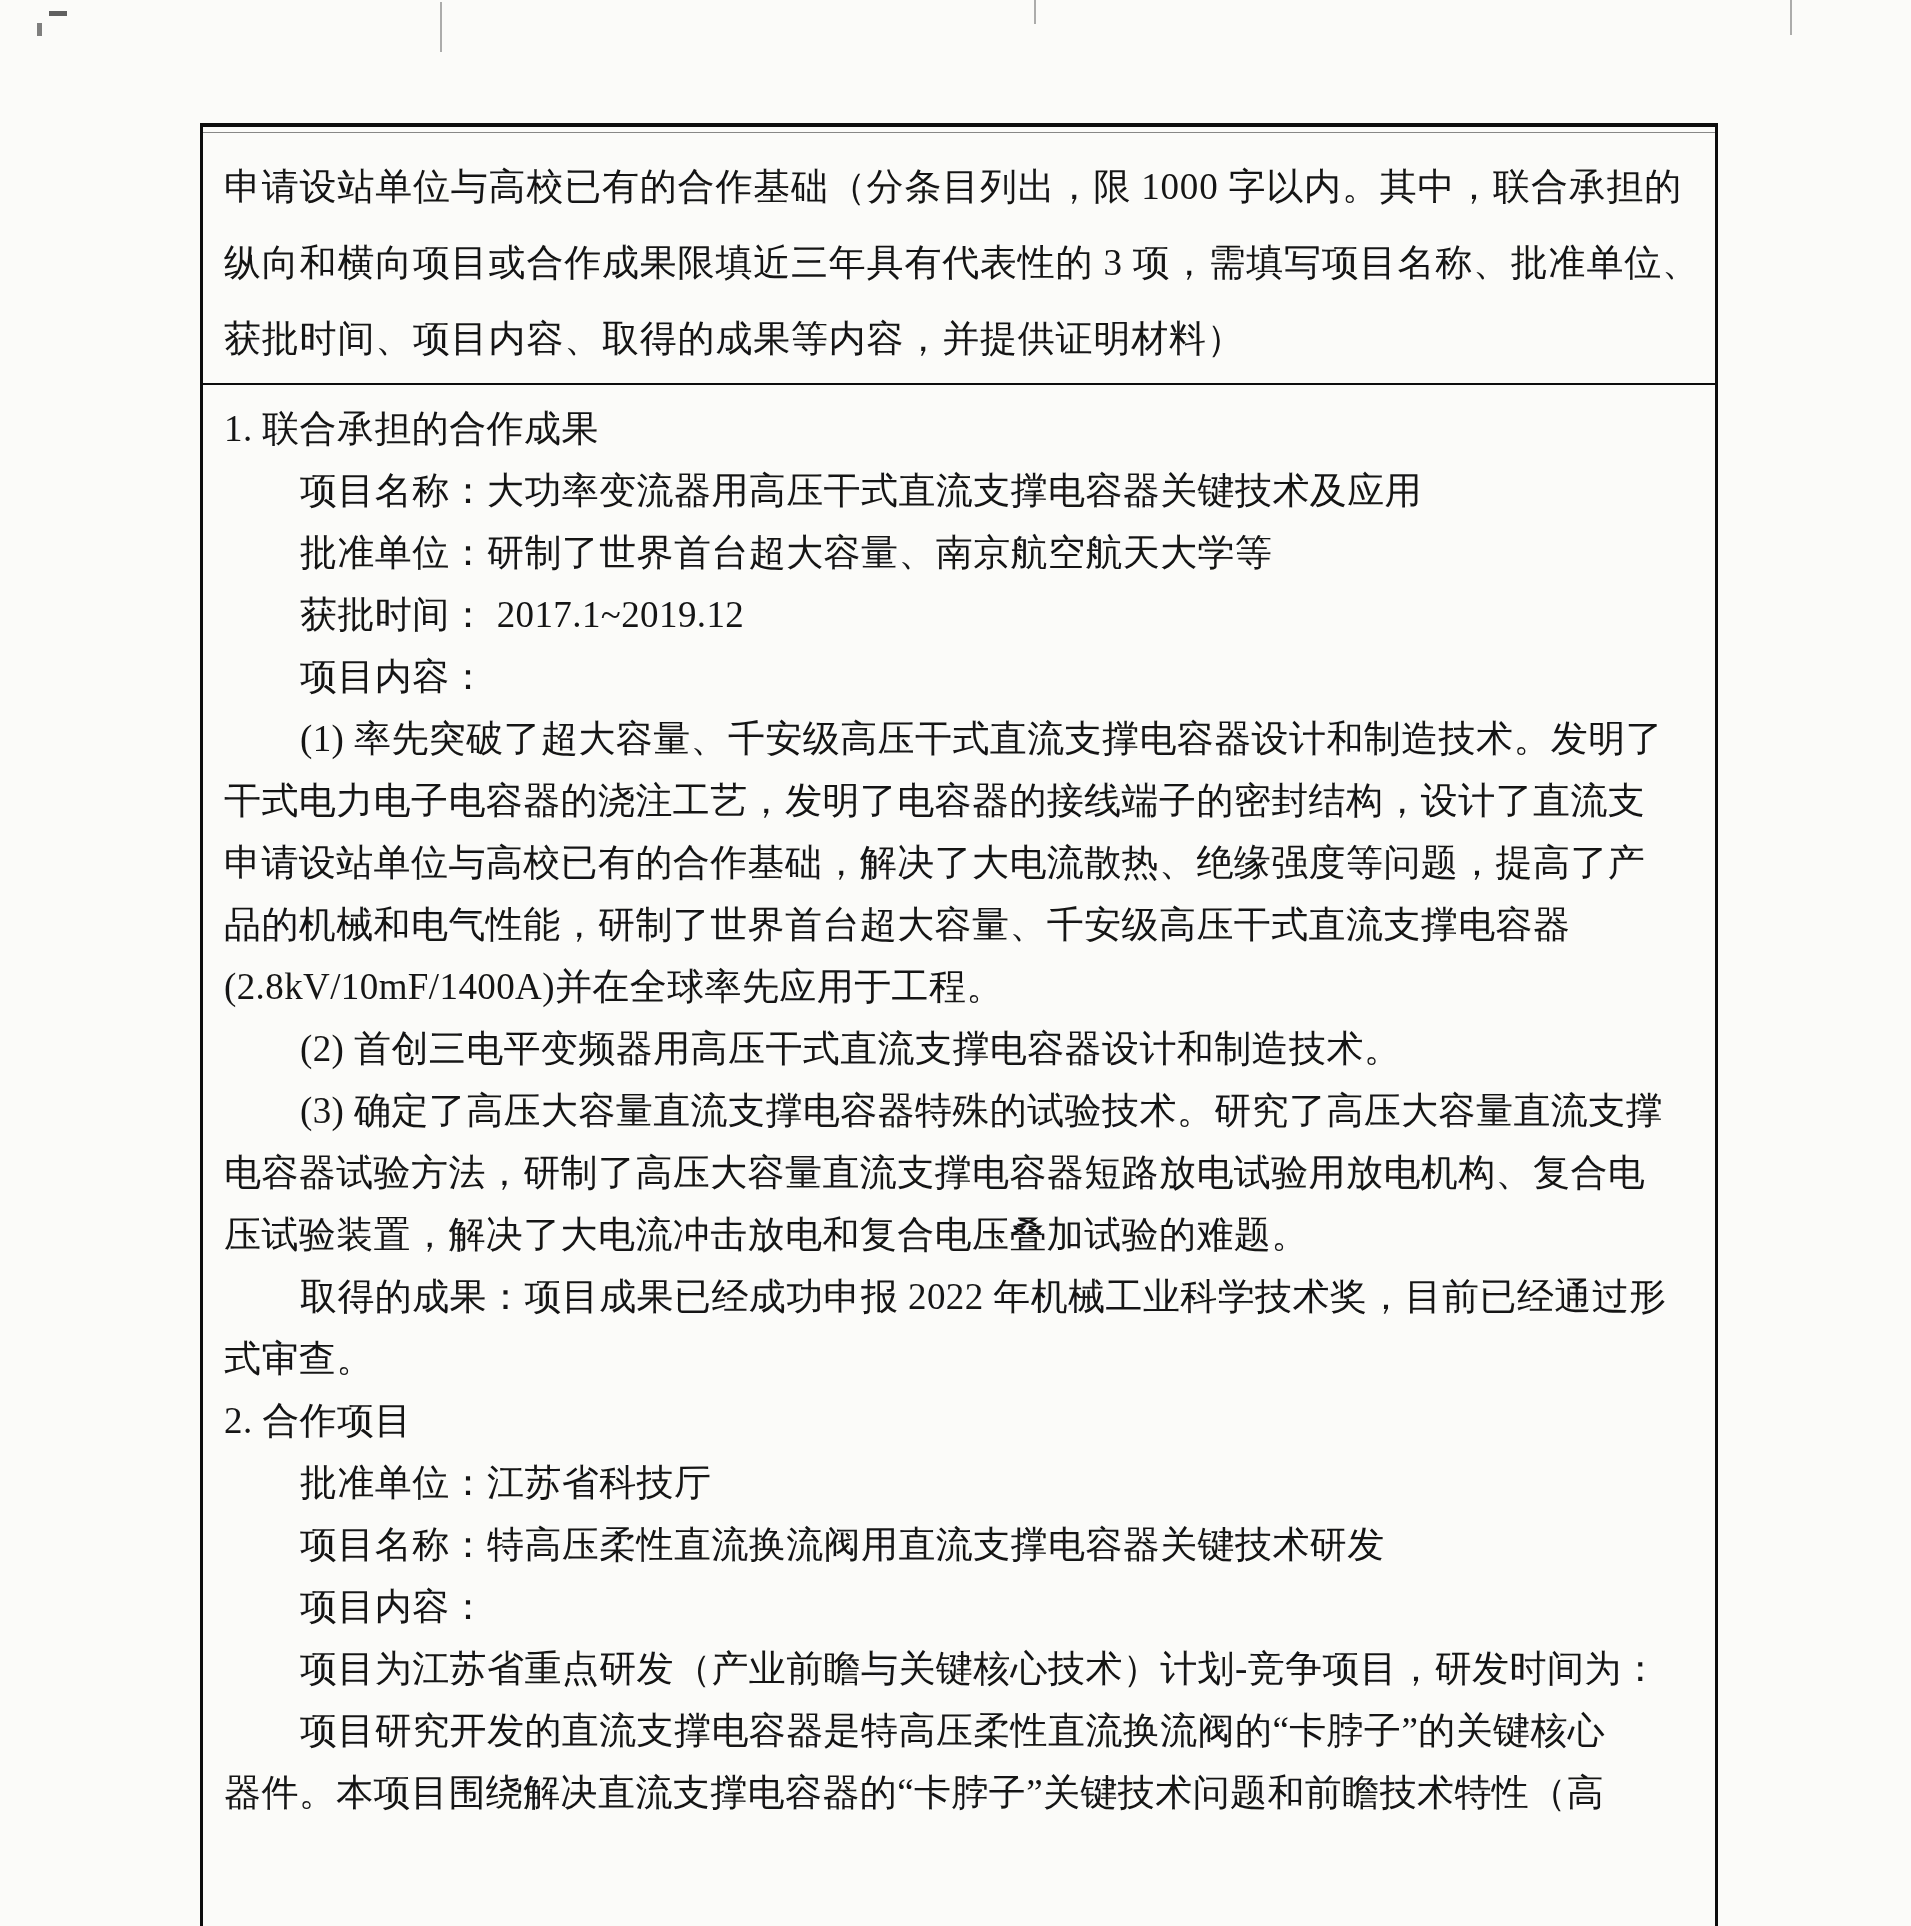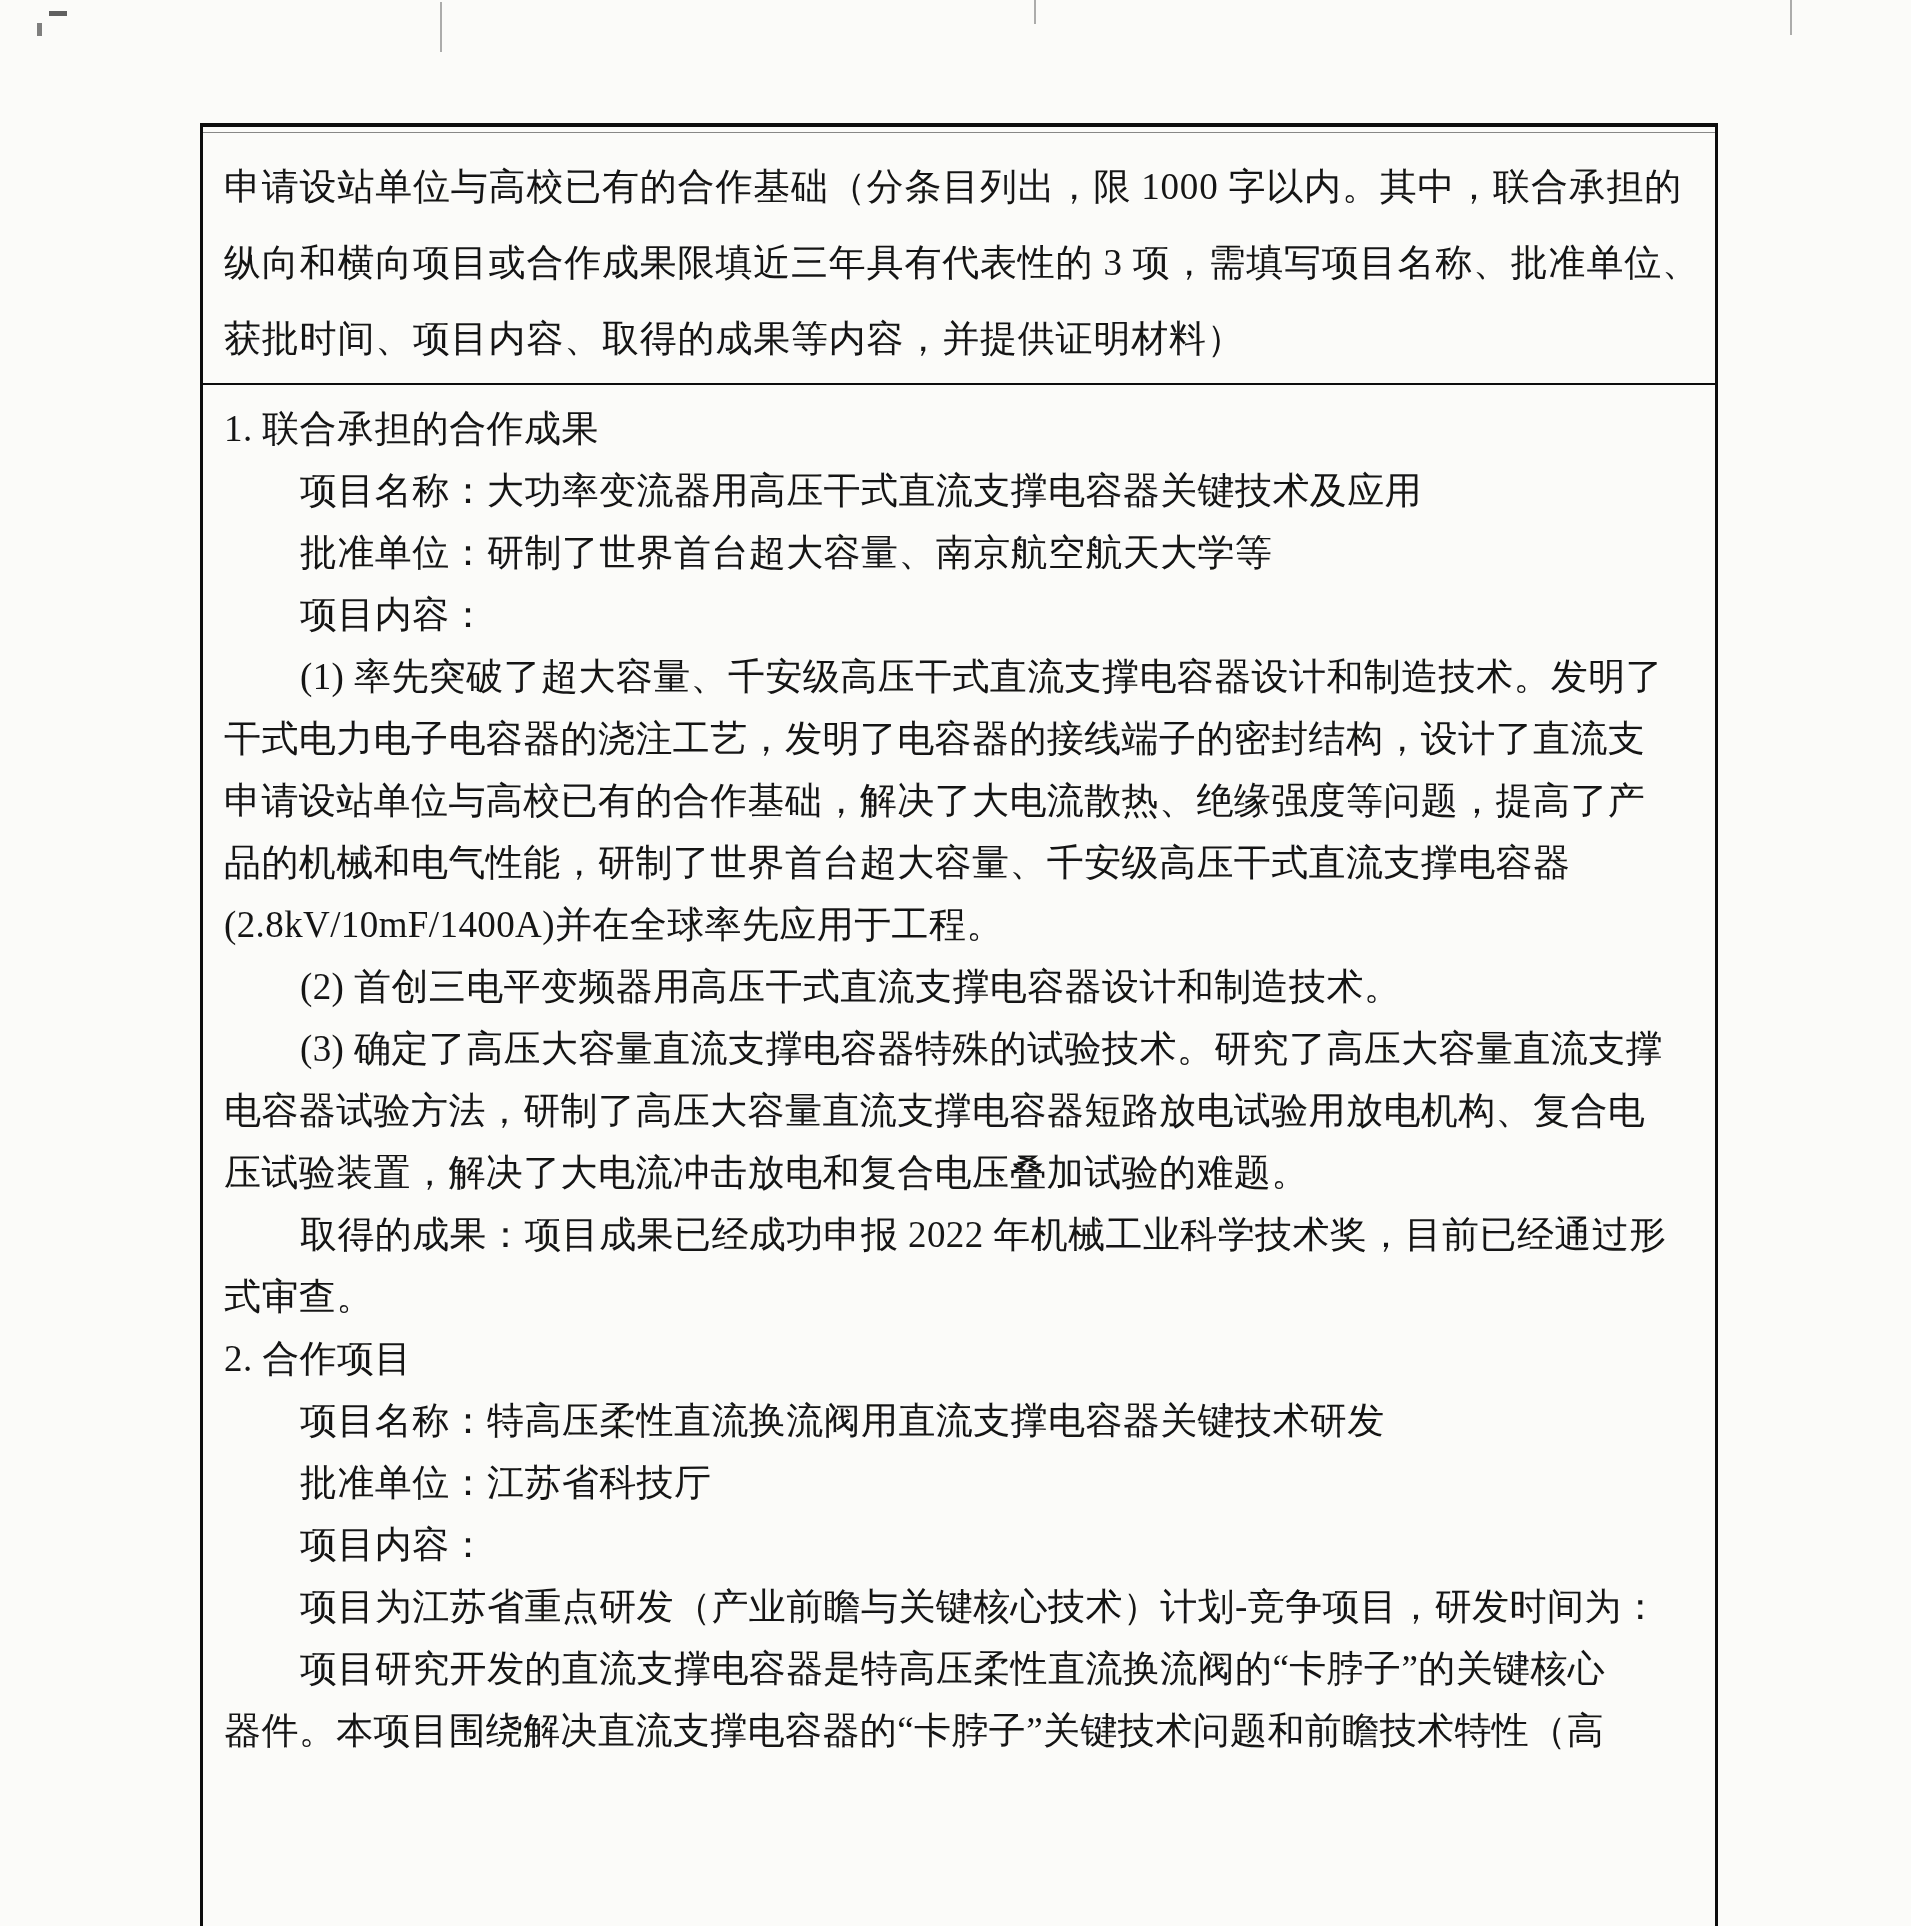--- a/index.html
+++ b/index.html
@@ -71,34 +71,35 @@
   <div class="note">
       <div class="line"><span>申请设站单位与高校已有的合作基础（分条目列出，限 1000 字以内。其中，联合承担的</span></div>
       <div class="line"><span>纵向和横向项目或合作成果限填近三年具有代表性的 3 项，需填写项目名称、批准单位、</span></div>
       <div class="line"><span>获批时间、项目内容、取得的成果等内容，并提供证明材料）</span></div>
     </div>
   <div class="divider"></div>
   <div class="content">
       <div class="line"><span class="b">1. 联合承担的合作成果</span></div>
       <div class="line ind2"><span class="b">项目名称：</span><span>大功率变流器用高压干式直流支撑电容器关键技术及应用</span></div>
       <div class="line ind2"><span class="b">批准单位：</span><span>研制了世界首台超大容量、南京航空航天大学等</span></div>
+      <div class="line ind2"><span class="b">获批时间：</span><span> 2017.1~2019.12</span></div>
       <div class="line ind2"><span class="b">项目内容：</span></div>
       <div class="line ind2"><span>(1) 率先突破了超大容量、千安级高压干式直流支撑电容器设计和制造技术。发明了</span></div>
       <div class="line"><span>干式电力电子电容器的浇注工艺，发明了电容器的接线端子的密封结构，设计了直流支</span></div>
       <div class="line"><span>申请设站单位与高校已有的合作基础，解决了大电流散热、绝缘强度等问题，提高了产</span></div>
       <div class="line"><span>品的机械和电气性能，研制了世界首台超大容量、千安级高压干式直流支撑电容器</span></div>
       <div class="line"><span>(2.8kV/10mF/1400A)并在全球率先应用于工程。</span></div>
       <div class="line ind2"><span>(2) 首创三电平变频器用高压干式直流支撑电容器设计和制造技术。</span></div>
       <div class="line ind2"><span>(3) 确定了高压大容量直流支撑电容器特殊的试验技术。研究了高压大容量直流支撑</span></div>
       <div class="line"><span>电容器试验方法，研制了高压大容量直流支撑电容器短路放电试验用放电机构、复合电</span></div>
       <div class="line"><span>压试验装置，解决了大电流冲击放电和复合电压叠加试验的难题。</span></div>
       <div class="line ind2"><span class="b">取得的成果：</span><span>项目成果已经成功申报 2022 年机械工业科学技术奖，目前已经通过形</span></div>
       <div class="line"><span>式审查。</span></div>
       <div class="line"><span class="b">2. 合作项目</span></div>
+      <div class="line ind2"><span class="b">批准单位：</span><span>江苏省科技厅</span></div>
       <div class="line ind2"><span class="b">项目名称：</span><span>特高压柔性直流换流阀用直流支撑电容器关键技术研发</span></div>
-      <div class="line ind2"><span class="b">批准单位：</span><span>江苏省科技厅</span></div>
       <div class="line ind2"><span class="b">项目内容：</span></div>
       <div class="line ind2"><span>项目为江苏省重点研发（产业前瞻与关键核心技术）计划-竞争项目，研发时间为：</span></div>
       <div class="line ind2"><span>项目研究开发的直流支撑电容器是特高压柔性直流换流阀的“卡脖子”的关键核心</span></div>
       <div class="line"><span>器件。本项目围绕解决直流支撑电容器的“卡脖子”关键技术问题和前瞻技术特性（高</span></div>
     </div>
 </div>
 
 
 </body></html>

